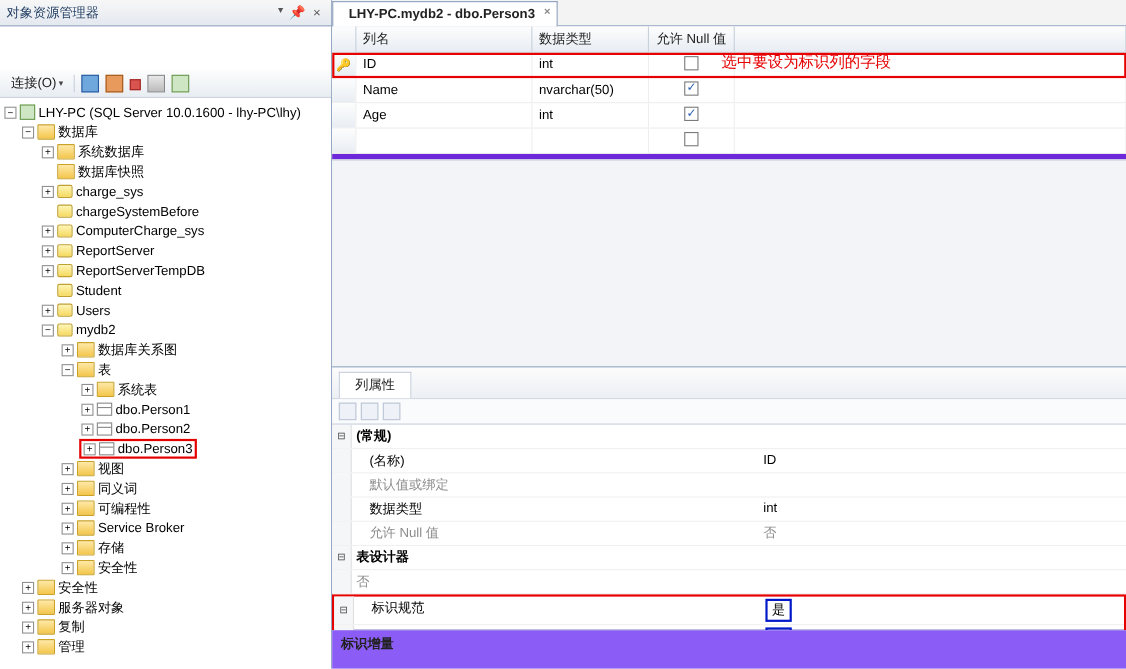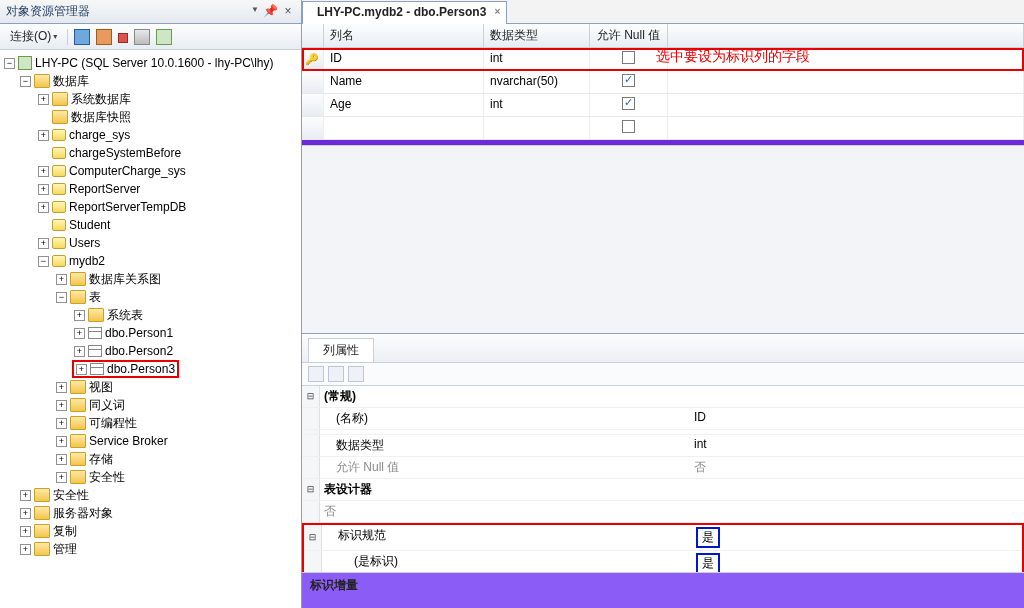--- a/index.html
+++ b/index.html
@@ -2,21 +2,21 @@
 <html><head>
 <meta charset="utf-8">
 <style>
 * { box-sizing: border-box; margin: 0; padding: 0; font-family: "Microsoft YaHei", "Segoe UI", Tahoma, sans-serif; font-size: 12px; }
 body { background: #fff; width: 1024px; height: 608px; overflow: hidden; display: flex; }
 .left-panel { width: 302px; height: 100%; border-right: 1px solid #8ba0bc; background: #fff; display: flex; flex-direction: column; }
 .panel-title { background: linear-gradient(#f7f7f7, #e4e9f0); border-bottom: 1px solid #8ba0bc; padding: 3px 6px; display: flex; align-items: center; justify-content: space-between; }
 .panel-title-text { font-weight: normal; color: #1f3b5f; }
 .panel-title-icons { display: flex; gap: 4px; }
 .pin-icon, .x-icon { width: 14px; height: 14px; display: inline-block; text-align: center; line-height: 12px; color: #555; cursor: pointer; }
-.toolbar { background: linear-gradient(#fdfdfd, #e8edf3); border-bottom: 1px solid #c8d0dc; padding: 3px 6px; display: flex; align-items: center; gap: 6px; }
+.toolbar { background: linear-gradient(#fdfdfd, #e8edf3); border-bottom: 1px solid #c8d0dc; padding: 3px 6px; display: flex; align-items: center; gap: 6px; margin-top: 39px; }
 .toolbar-btn { padding: 1px 4px; color: #222; display: inline-flex; align-items: center; gap: 2px; cursor: pointer; }
 .toolbar-btn .arrow { font-size: 8px; color: #444; }
 .sep { width: 1px; height: 16px; background: #c8d0dc; }
 .tbicon { width: 16px; height: 16px; display: inline-block; }
 .tree { flex: 1; overflow: auto; padding: 4px 2px; color: #000; }
 .tree-item { display: flex; align-items: center; height: 18px; padding-left: 4px; white-space: nowrap; cursor: pointer; }
 .expander { width: 11px; height: 11px; border: 1px solid #919191; display: inline-flex; align-items: center; justify-content: center; font-size: 9px; line-height: 1; color: #000; margin-right: 3px; background: #fff; }
 .expander.none { border: none; background: none; }
 .tree-icon { width: 16px; height: 14px; display: inline-block; margin-right: 3px; }
 .folder-icon { background: linear-gradient(#ffe9a8, #f3c64b); border: 1px solid #c9a227; border-radius: 1px; }
@@ -300,20 +300,21 @@
         <div class="plabel">(常规)</div>
         <div class="pvalue"></div>
       </div>
     <div class="props-row">
         <div class="phead"></div>
         <div class="plabel indent1">(名称)</div>
         <div class="pvalue">ID</div>
       </div>
     <div class="props-row gray">
         <div class="phead"></div>
+        <div class="plabel indent1">默认值或绑定</div>
         <div class="pvalue"></div>
       </div>
     <div class="props-row">
         <div class="phead"></div>
         <div class="plabel indent1">数据类型</div>
         <div class="pvalue">int</div>
       </div>
     <div class="props-row gray">
         <div class="phead"></div>
         <div class="plabel indent1">允许 Null 值</div>

